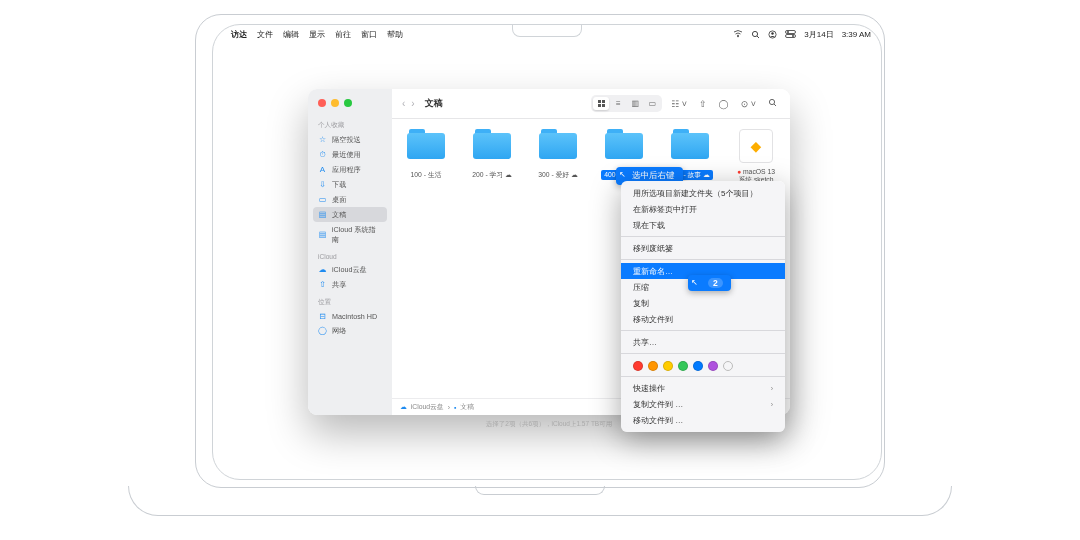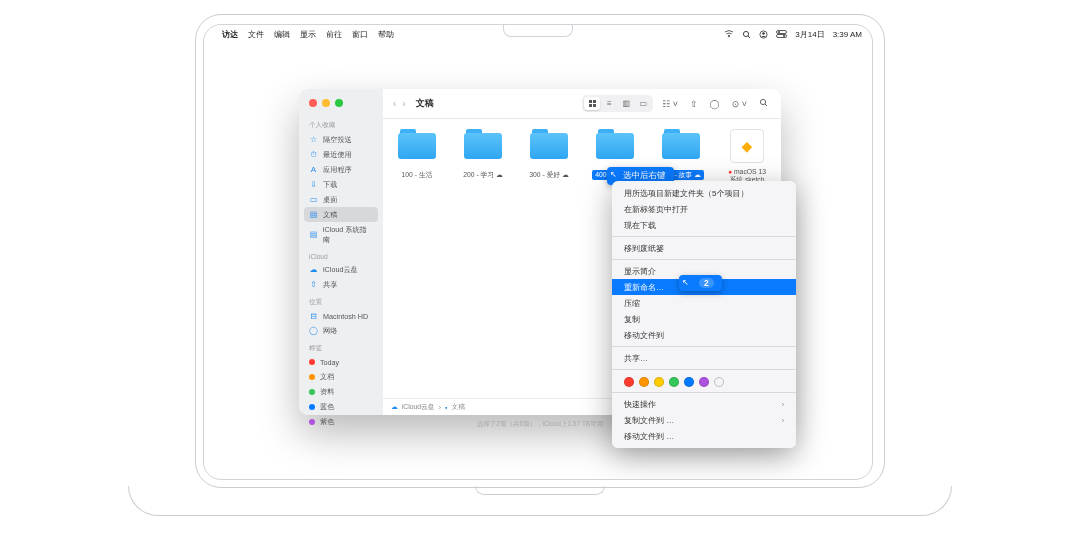--- a/index.html
+++ b/index.html
@@ -2,21 +2,21 @@
 <html><head>
 <meta charset="utf-8">
 <style>
   * { margin: 0; padding: 0; box-sizing: border-box; font-family: -apple-system, "Helvetica Neue", Arial, sans-serif; }
   body { width: 1080px; height: 540px; background: #fff; position: relative; overflow: hidden; }
 
   
   .laptop-outline { position: absolute; top: 14px; left: 195px; width: 690px; height: 474px; border: 1.5px solid #c9cdd2; border-radius: 26px; }
   .laptop-base { position: absolute; top: 486px; left: 128px; width: 824px; height: 30px; border: 1.5px solid #c9cdd2; border-radius: 0 0 40px 40px; border-top: none; }
   .laptop-notch { position: absolute; top: 486px; left: 50%; transform: translateX(-50%); width: 130px; height: 9px; border: 1.5px solid #c9cdd2; border-top: none; border-radius: 0 0 10px 10px; }
-  .laptop-bezel { position: absolute; top: 24px; left: 203px; width: 670px; height: 456px; border: 1.2px solid #d0d4d8; border-radius: 18px; overflow: hidden; }
+  .laptop-bezel { position: absolute; top: 24px; left: 212px; width: 670px; height: 456px; border: 1.2px solid #d0d4d8; border-radius: 28px; overflow: hidden; }
   .camera-notch { position: absolute; top: 0; left: 50%; transform: translateX(-50%); width: 70px; height: 12px; background: #fff; border: 1.2px solid #d0d4d8; border-top: none; border-radius: 0 0 8px 8px; }
 
   
   .menubar { position: absolute; top: 0; left: 0; right: 0; height: 18px; display: flex; align-items: center; padding: 0 10px; font-size: 8px; color: #222; }
   .menubar .apple { font-size: 9px; margin-right: 8px; }
   .menubar .menu-item { margin-right: 10px; }
   .menubar .spacer { flex: 1; }
   .menubar .status { margin-left: 8px; display: inline-flex; align-items: center; }
 
   
@@ -54,21 +54,21 @@
 
   .pathbar { height: 17px; border-top: 1px solid #ececee; display: flex; align-items: center; padding: 0 8px; font-size: 6.8px; color: #888; gap: 4px; }
   .statusbar { position: absolute; bottom: -14px; left: 0; right: 0; text-align: center; font-size: 6.5px; color: #aaa; }
 
   
   .callout { position: absolute; background: #0a7bff; color: #fff; font-size: 8.5px; font-weight: 500; padding: 3px 8px 3px 16px; border-radius: 4px; box-shadow: 0 2px 6px rgba(0,0,0,0.3); }
   .callout .cursor { position: absolute; left: 3px; top: 3px; font-size: 8px; }
   .callout .num { display: inline-block; background: rgba(255,255,255,0.2); border-radius: 8px; padding: 0 5px; margin-left: 4px; font-weight: 600; }
 
   
-  .context-menu { position: absolute; top: 156px; left: 408px; width: 184px; background: rgba(245,245,247,0.98); border-radius: 6px; box-shadow: 0 8px 30px rgba(0,0,0,0.35); padding: 4px 0; font-size: 8px; color: #333; backdrop-filter: blur(10px); }
+  .context-menu { position: absolute; top: 156px; left: 408px; width: 164px; background: rgba(245,245,247,0.98); border-radius: 6px; box-shadow: 0 8px 30px rgba(0,0,0,0.35); padding: 4px 0; font-size: 8px; color: #333; backdrop-filter: blur(10px); }
   .cm-item { padding: 2.5px 12px; display: flex; align-items: center; justify-content: space-between; }
   .cm-item.hl { background: #0a7bff; color: #fff; position: relative; }
   .cm-sep { height: 1px; background: #d8d8dc; margin: 3px 0; }
   .cm-arrow { font-size: 7px; color: #888; }
   .tag-row { display: flex; gap: 5px; padding: 4px 12px 2px 12px; }
   .tag-dot { width: 10px; height: 10px; border-radius: 50%; border: 0.5px solid rgba(0,0,0,0.15); }
 
   .callout2 { position: absolute; top: 250px; left: 475px; z-index: 5; }
 </style>
 </head>
@@ -178,45 +178,20 @@
       <div class="side-section">
         <div class="side-head">位置</div>
         <div id="side-sec3">
             <div class="side-item">
               <span class="ic">⊟</span>
               <span>Macintosh HD</span>
             </div>
             <div class="side-item">
               <span class="ic">◯</span>
               <span>网络</span>
-            </div>
-          </div>
-      </div>
-      <div class="side-section">
-        <div class="side-head">标签</div>
-        <div id="side-sec4">
-            <div class="side-item">
-              <span class="dot" style="background:#ff3b30"></span>
-              <span>Today</span>
-            </div>
-            <div class="side-item">
-              <span class="dot" style="background:#ff9500"></span>
-              <span>文档</span>
-            </div>
-            <div class="side-item">
-              <span class="dot" style="background:#34c759"></span>
-              <span>资料</span>
-            </div>
-            <div class="side-item">
-              <span class="dot" style="background:#007aff"></span>
-              <span>蓝色</span>
-            </div>
-            <div class="side-item">
-              <span class="dot" style="background:#af52de"></span>
-              <span>紫色</span>
             </div>
           </div>
       </div>
     </div>
 
     <div class="main">
       <div class="toolbar">
         <span class="nav-btn">‹</span>
         <span class="nav-btn">›</span>
         <span class="win-title">文稿</span>
@@ -272,21 +247,20 @@
     </div>
   </div>
 
   <div class="context-menu" id="ctx-menu">
       <div class="cm-item">用所选项目新建文件夹（5个项目）</div>
       <div class="cm-item">在新标签页中打开</div>
       <div class="cm-item">现在下载</div>
       <div class="cm-sep"></div>
       <div class="cm-item">移到废纸篓</div>
       <div class="cm-sep"></div>
-      <div class="cm-item">显示简介</div>
       <div class="cm-item hl">重新命名…</div>
       <div class="cm-item">压缩</div>
       <div class="cm-item">复制</div>
       <div class="cm-item">移动文件到</div>
       <div class="cm-sep"></div>
       <div class="cm-item">共享…</div>
       <div class="cm-sep"></div>
       <div class="tag-row">
         <span class="tag-dot" style="background: rgb(255, 59, 48);"></span>
         <span class="tag-dot" style="background: rgb(255, 149, 0);"></span>

